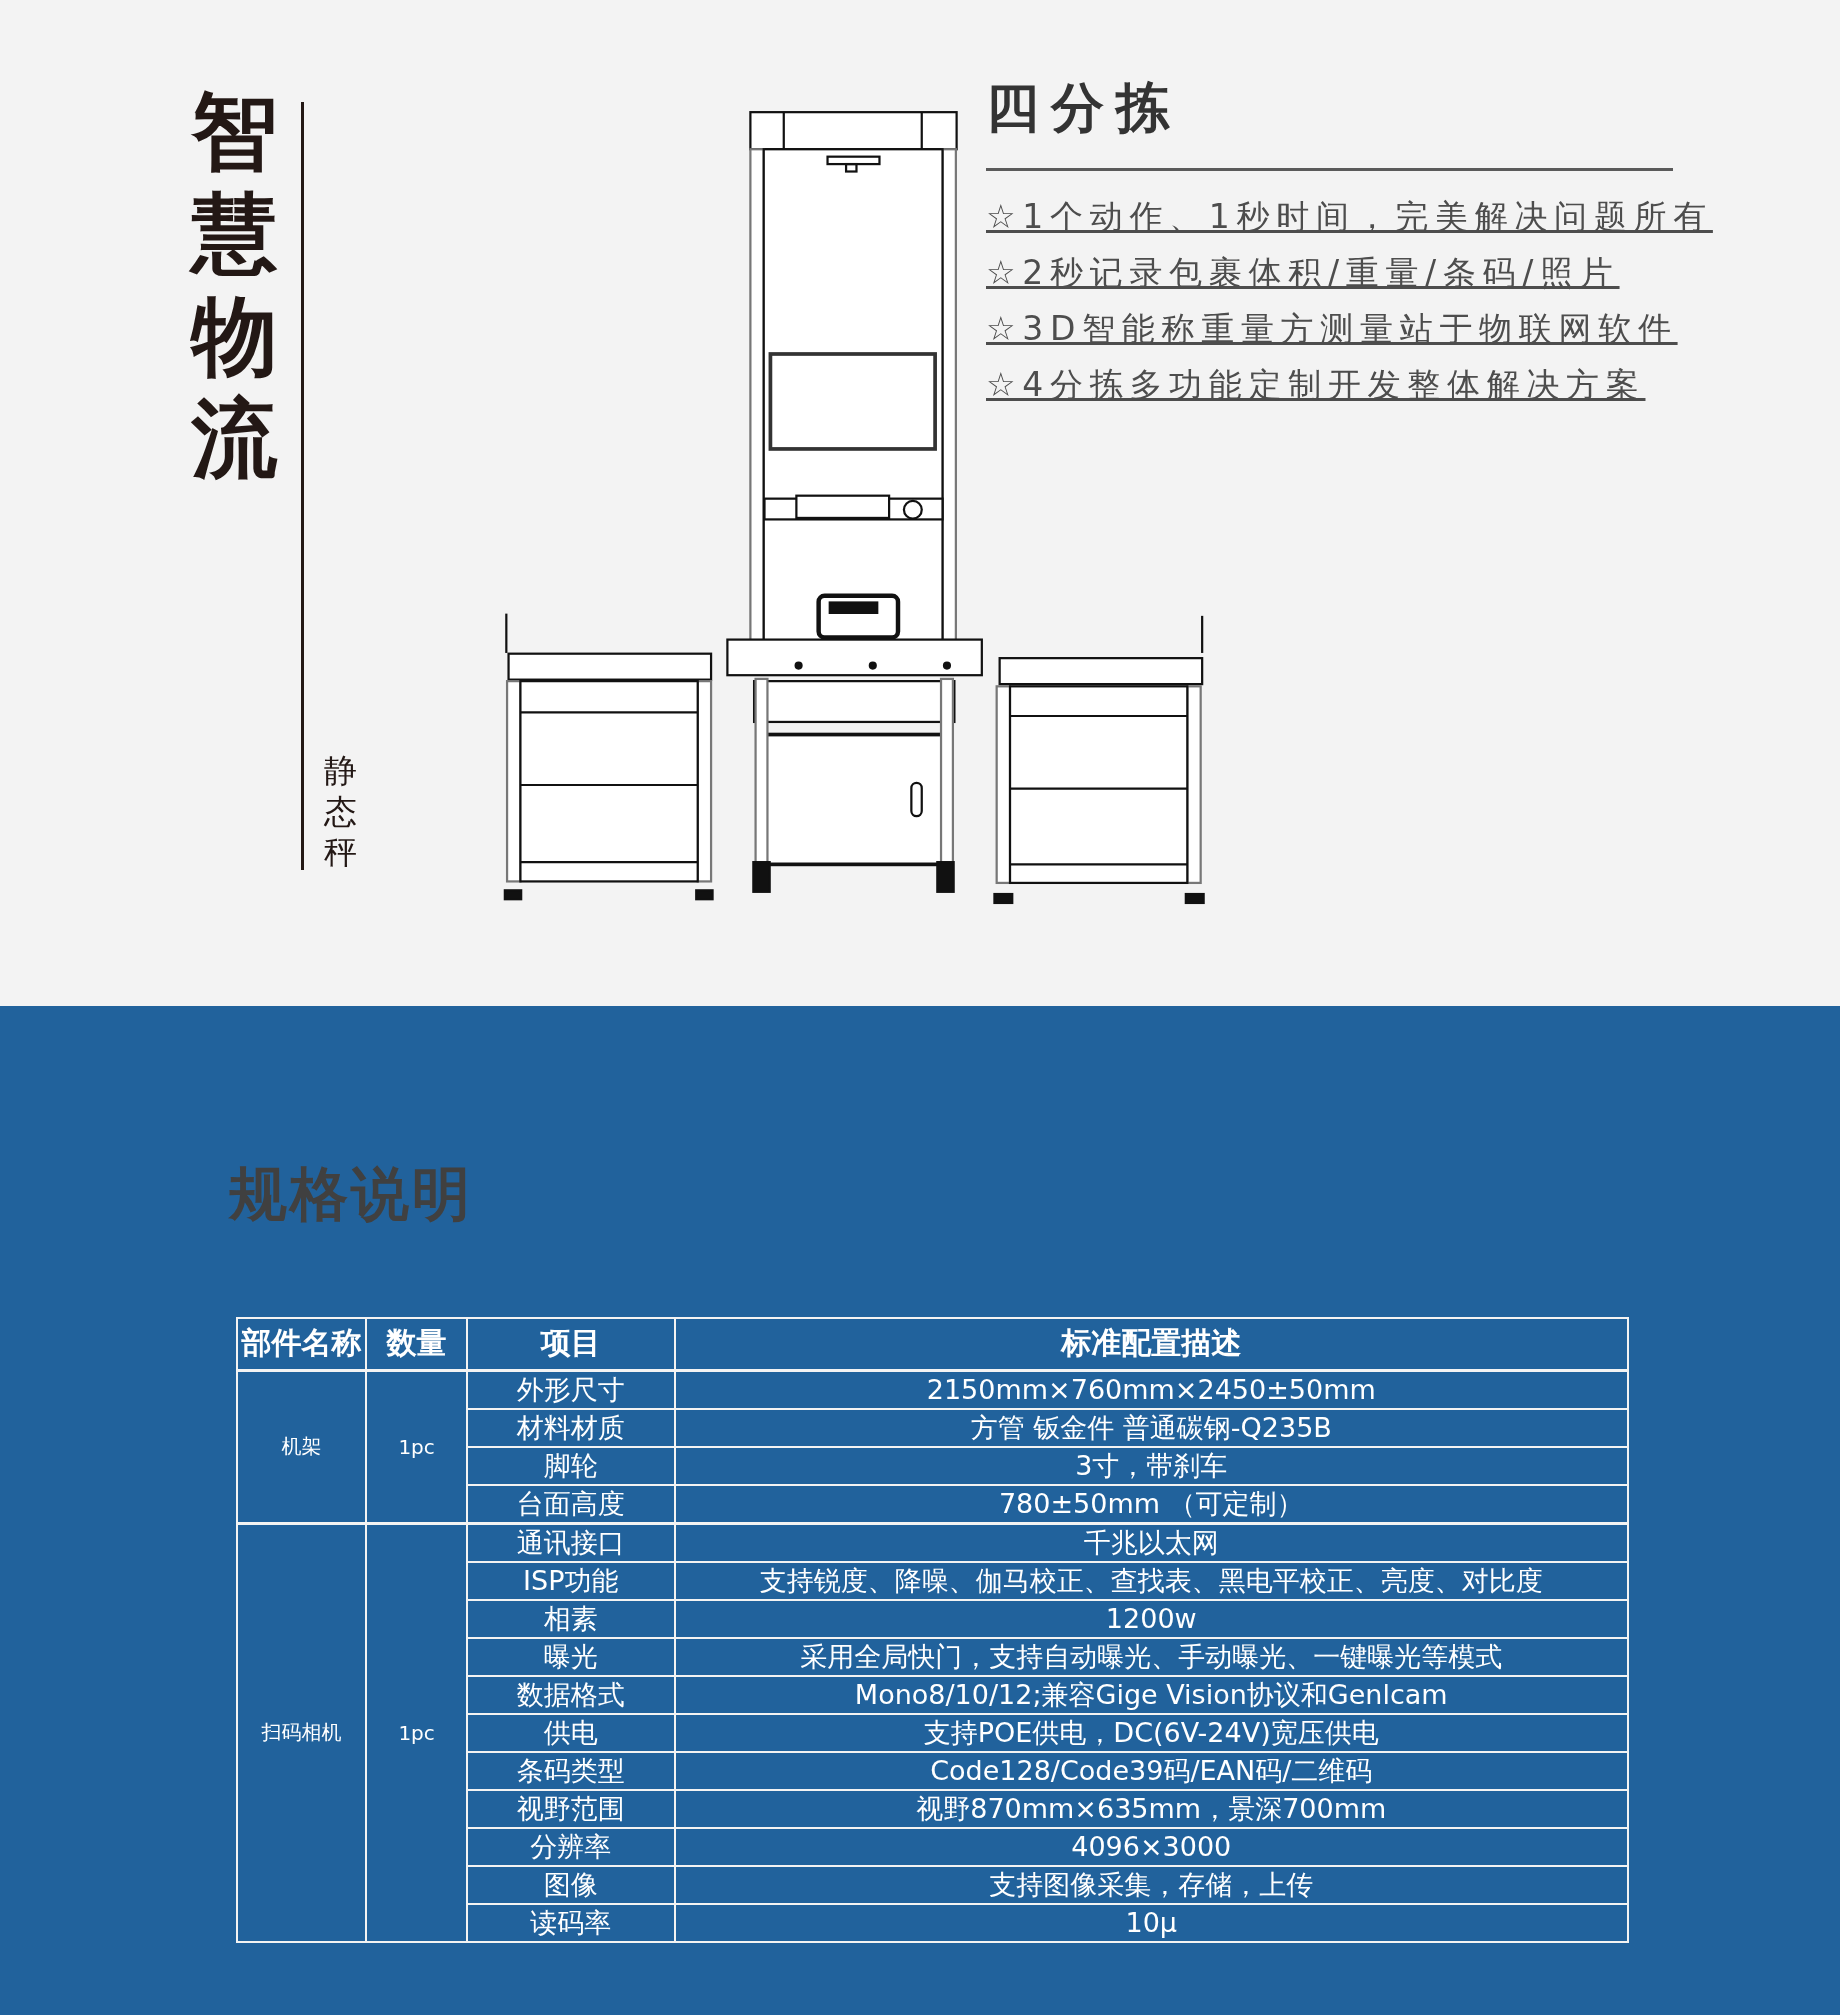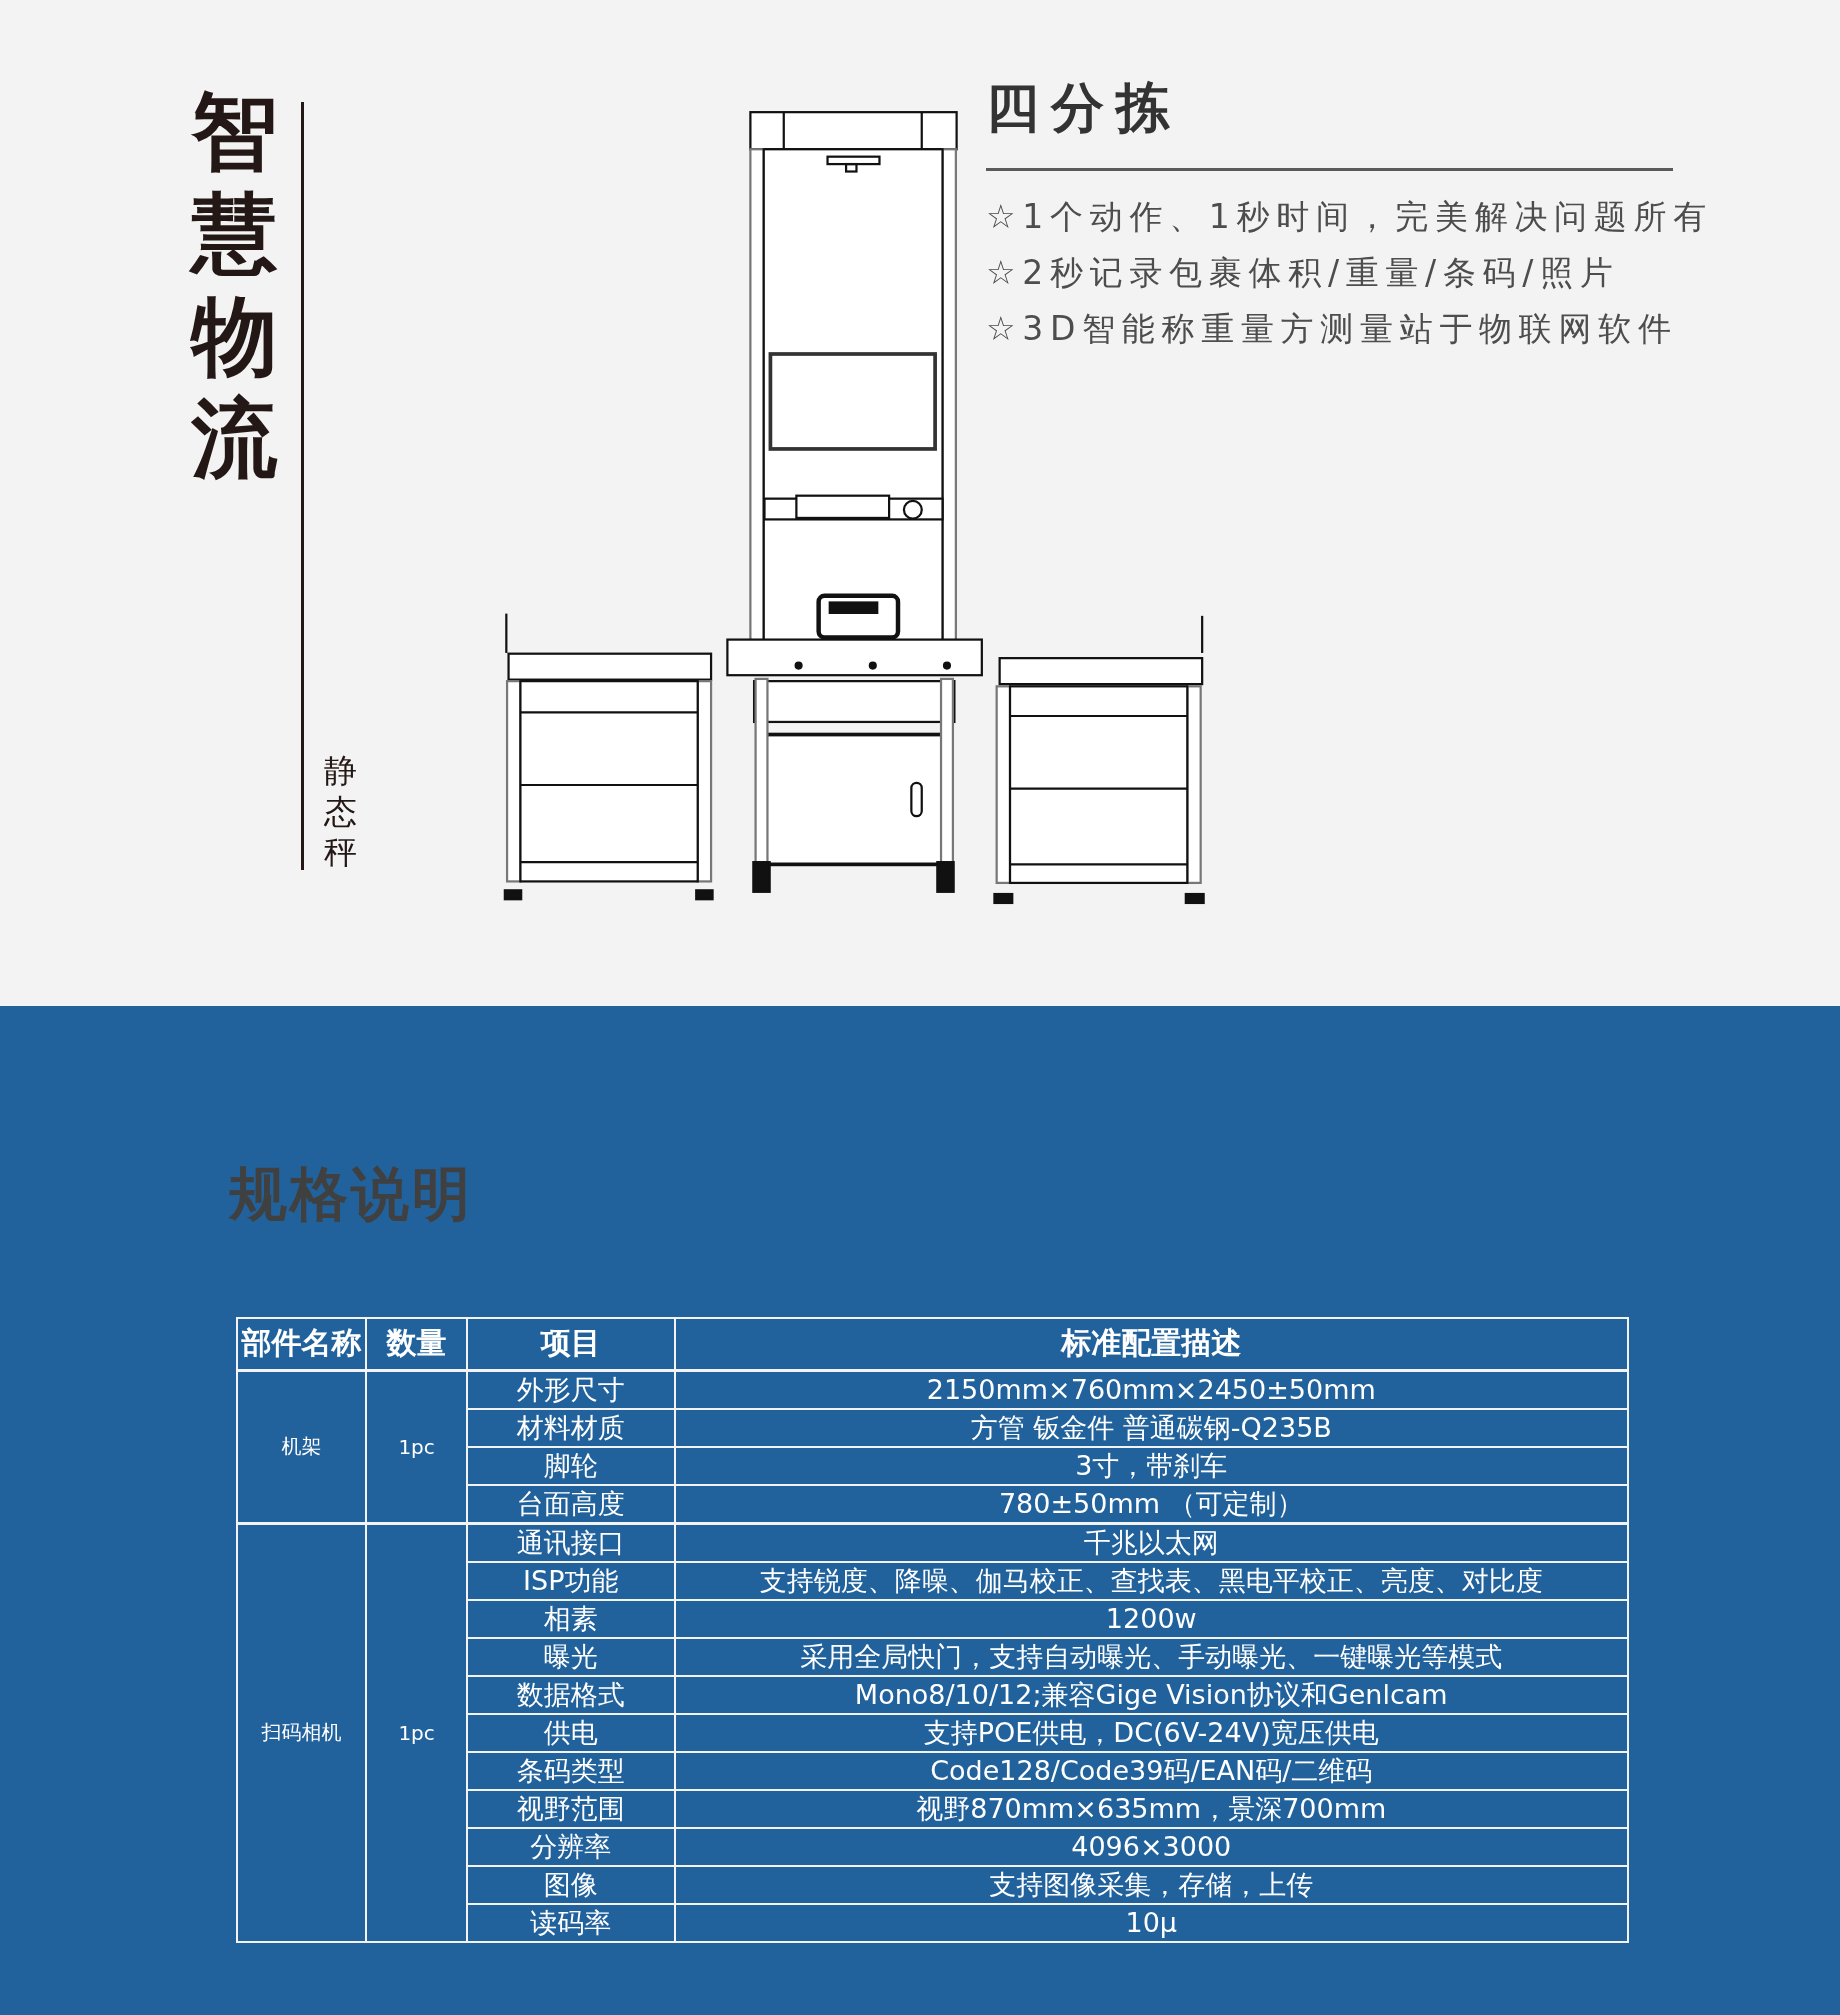--- a/index.html
+++ b/index.html
@@ -13,21 +13,21 @@
   .vtitle { position: absolute; left: 190px; top: 88px; width: 89px; display: flex; flex-direction: column; gap: 16.3px; }
   .vtitle span { display: block; font-size: 86px; line-height: 86px; font-weight: 700; color: #231815; text-align: center; }
   .vline { position: absolute; left: 301px; top: 102px; width: 3px; height: 768px; background: #231815; }
   .vsub { position: absolute; left: 321px; top: 753px; width: 39px; display: flex; flex-direction: column; gap: 4.5px; }
   .vsub span { display: block; font-size: 33px; line-height: 36px; color: #231815; text-align: center; }
 
   
   .heading { position: absolute; left: 986px; top: 73px; font-size: 53px; font-weight: 700; color: #333333; letter-spacing: 12px; }
   .hrule { position: absolute; left: 986px; top: 168px; width: 687px; height: 3px; background: #5a5a5a; }
   .features { position: absolute; left: 986px; top: 189px; width: 712px; }
-  .features div { font-size: 33px; line-height: 56px; color: #4d4d4d; letter-spacing: 6.7px; white-space: nowrap; }
+  .features div { font-size: 33px; line-height: 56px; color: #4d4d4d; letter-spacing: 6.7px; white-space: nowrap; text-decoration: underline; }
 
   
   .drawing { position: absolute; left: 490px; top: 104px; width: 727px; height: 816px; }
 
   
   .spec-title { position: absolute; left: 229px; top: 1156px; font-size: 58px; font-weight: 700; color: #404040; letter-spacing: 3px; }
 
   table.spec { position: absolute; left: 236px; top: 1317px; width: 1393px; border-collapse: collapse; color: #ffffff; }
   table.spec td, table.spec th { border: 2.2px solid #f3f3f3; text-align: center; vertical-align: middle; padding: 0; }
   table.spec th { height: 52px; font-size: 30px; font-weight: 700; }
@@ -52,20 +52,21 @@
     <span>态</span>
     <span>秤</span>
   </div>
 
   <div class="heading">四分拣</div>
   <div class="hrule"></div>
   <div class="features">
     <div>☆1个动作、1秒时间，完美解决问题所有</div>
     <div>☆2秒记录包裹体积/重量/条码/照片</div>
     <div>☆3D智能称重量方测量站于物联网软件</div>
+    <div>☆4分拣多功能定制开发整体解决方案</div>
   </div>
 
   <svg class="drawing" viewBox="660 140 980 1100" width="727" height="816" fill="none" stroke="#111" stroke-width="3">
 
     <g>
       <rect x="1011" y="151" width="278" height="50" fill="#fff"></rect>
       <line x1="1056" y1="151" x2="1056" y2="201"></line>
       <line x1="1242" y1="151" x2="1242" y2="201"></line>
       <rect x="1011" y="201" width="18" height="680" fill="#fff" stroke="#777"></rect>
       <rect x="1270" y="201" width="18" height="680" fill="#fff" stroke="#777"></rect>

